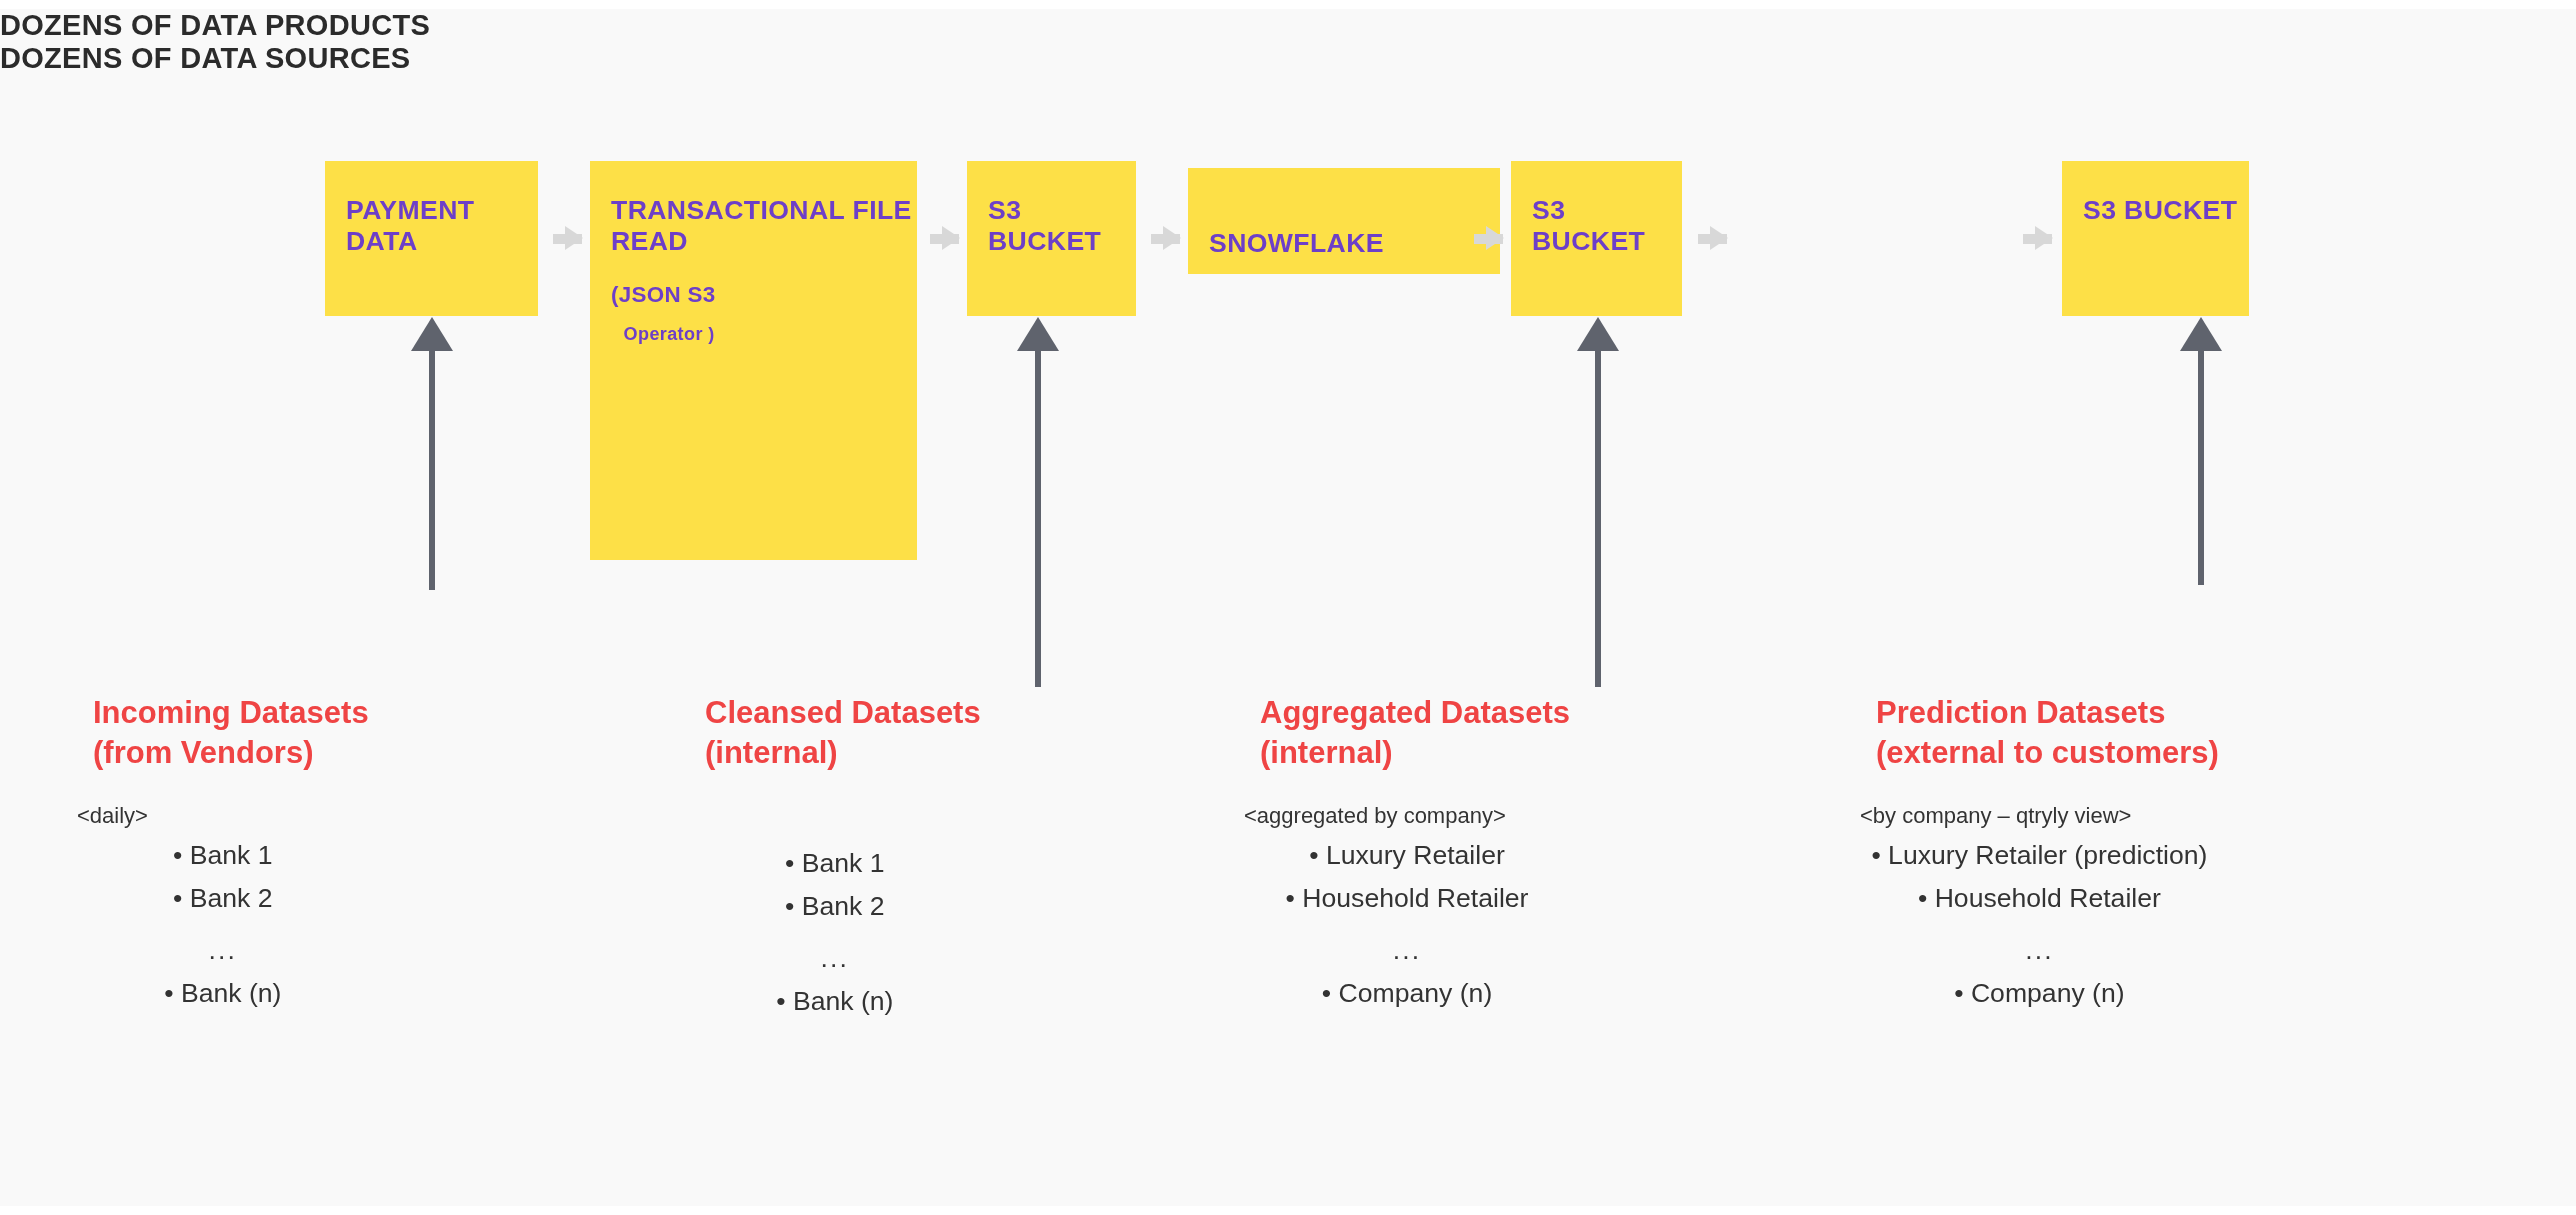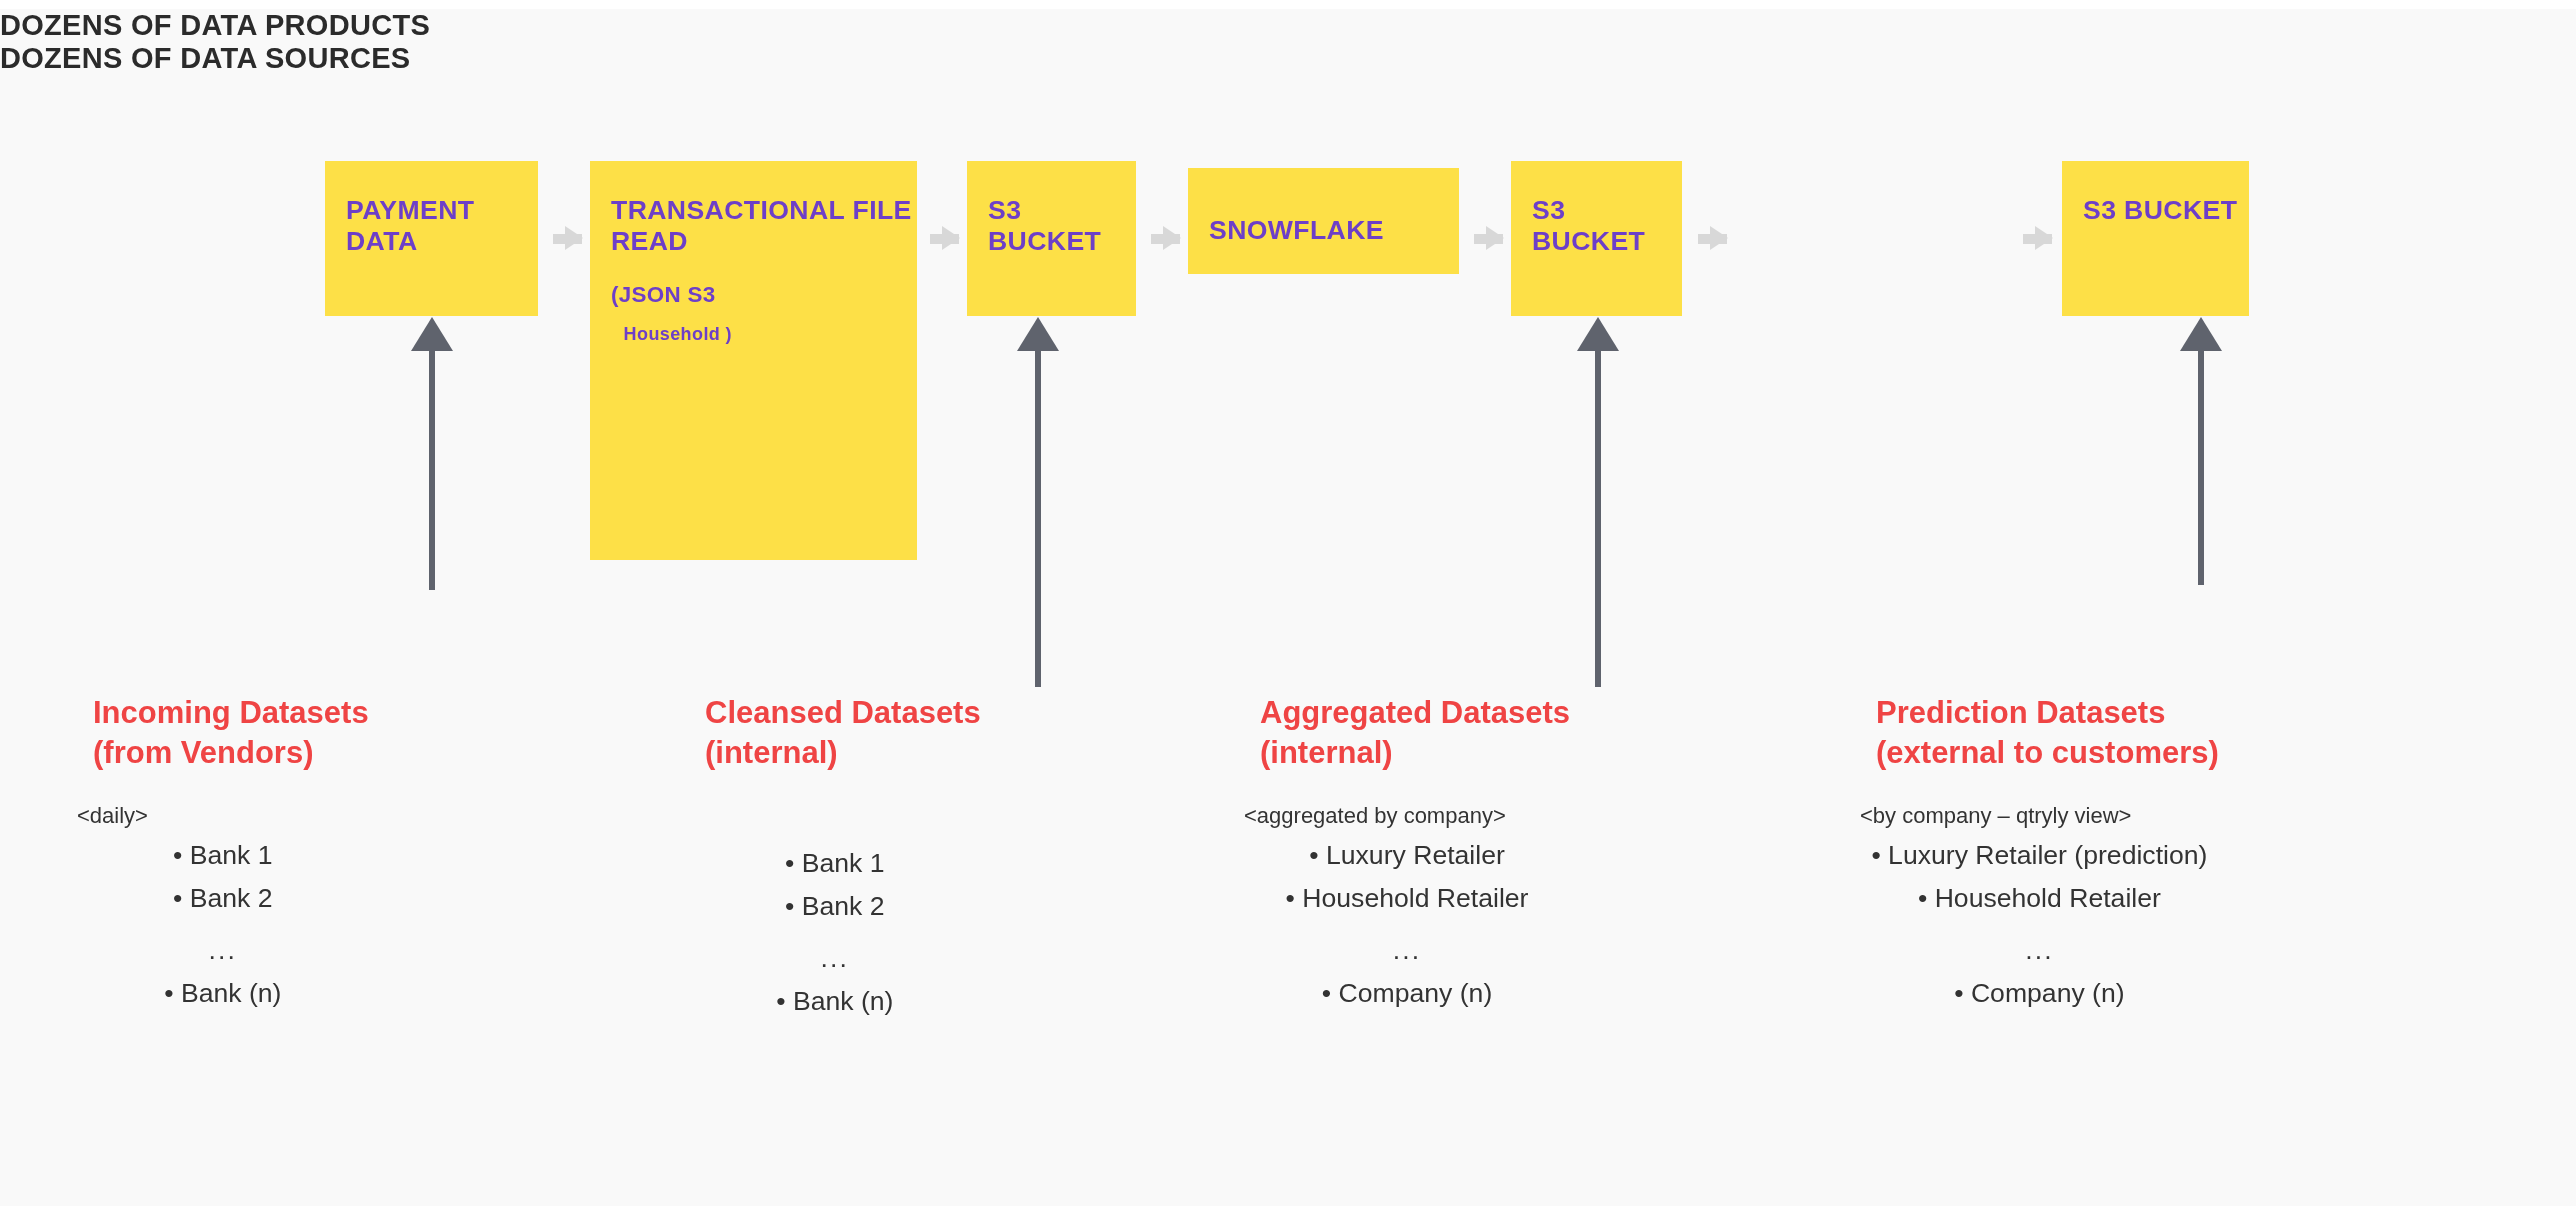--- a/index.html
+++ b/index.html
@@ -114,32 +114,32 @@
 
   <div class="node" style="left:325px; top:152px; width:213px; height:155px;">
     <span>PAYMENT DATA</span>
   </div>
 
   <div class="conn" style="left:553px; top:225px; width:29px;"></div>
 
   <div class="node" style="left:590px; top:152px; width:327px; height:399px;">
     <span>TRANSACTIONAL FILE READ</span>
     <span class="sub">(JSON S3</span>
-    <span class="sub2">Household )</span>
+    <span class="sub2">Operator )</span>
   </div>
 
   <div class="conn" style="left:930px; top:225px; width:29px;"></div>
 
   <div class="node" style="left:967px; top:152px; width:169px; height:155px;">
     <span>S3 BUCKET</span>
   </div>
 
   <div class="conn" style="left:1151px; top:225px; width:29px;"></div>
 
-  <div class="node" style="left:1188px; top:159px; width:271px; height:106px; padding-top:47px;">
+  <div class="node" style="left:1188px; top:159px; width:312px; height:106px; padding-top:60px;">
     <span>SNOWFLAKE</span>
   </div>
 
   <div class="conn" style="left:1474px; top:225px; width:29px;"></div>
 
   <div class="node" style="left:1511px; top:152px; width:171px; height:155px;">
     <span>S3 BUCKET</span>
   </div>
 
   <div class="conn" style="left:1698px; top:225px; width:29px;"></div>

